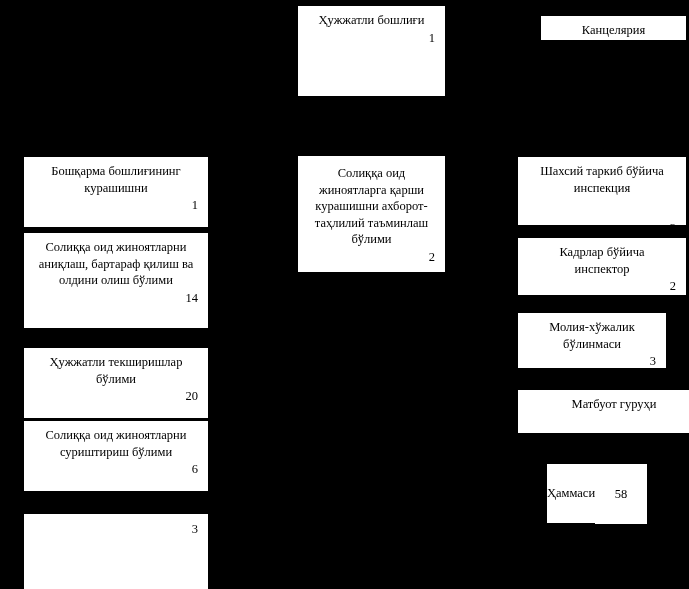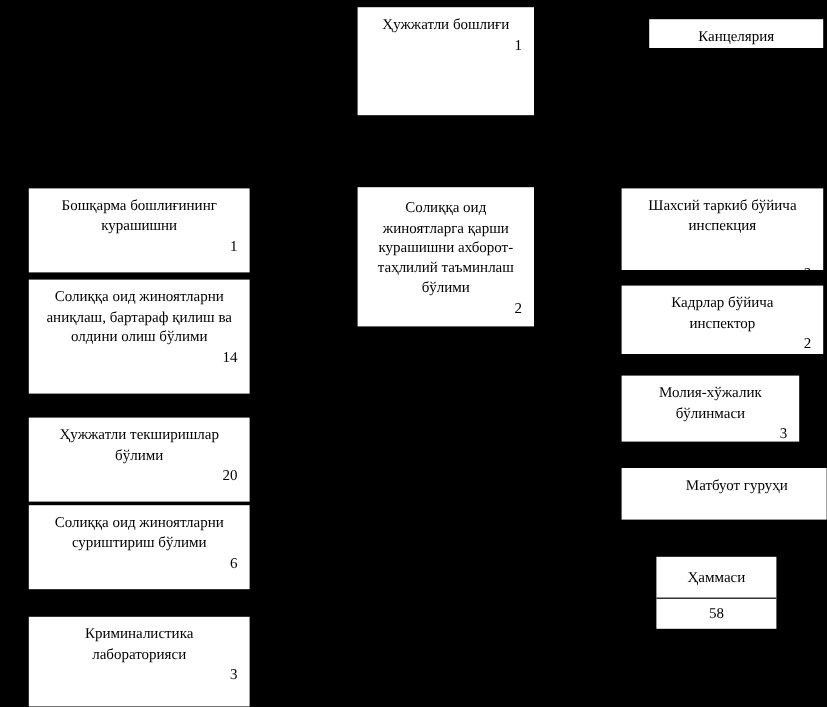--- a/index.html
+++ b/index.html
@@ -40,21 +40,21 @@
     margin-top: 1px;
     padding-right: 2px;
   }
   
   .total-box {
     position: absolute;
     background: #ffffff;
     color: #000000;
     box-sizing: border-box;
     display: flex;
-    flex-direction: column;
+    flex-direction: row;
     padding: 0;
   }
   .total-head {
     flex: 0 0 34px;
     display: flex;
     align-items: center;
     justify-content: center;
     font-size: 12.5px;
     border-bottom: 1px solid #000000;
   }
@@ -101,22 +101,20 @@
     <div class="box-count">20</div>
   </div>
 
   <div class="org-box" style="left:24px; top:421px; width:184px; height:70px;">
     <div class="box-label">Солиққа оид жиноятларни
 суриштириш бўлими</div>
     <div class="box-count">6</div>
   </div>
 
   <div class="org-box" style="left:24px; top:514px; width:184px; height:75px;">
-    <div class="box-label">Криминалистика
-лабораторияси</div>
     <div class="box-count">3</div>
   </div>
 
   <div class="org-box" style="left:298px; top:156px; width:147px; height:116px; justify-content:center;">
     <div class="box-label">Солиққа оид
 жиноятларга қарши
 курашишни ахборот-
 таҳлилий таъминлаш
 бўлими</div>
     <div class="box-count">2</div>

